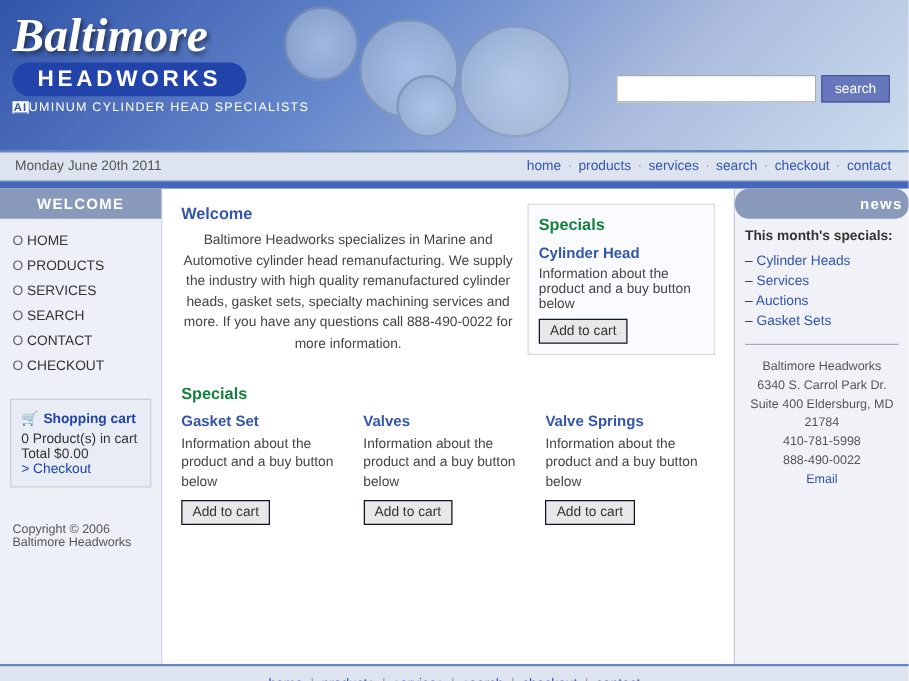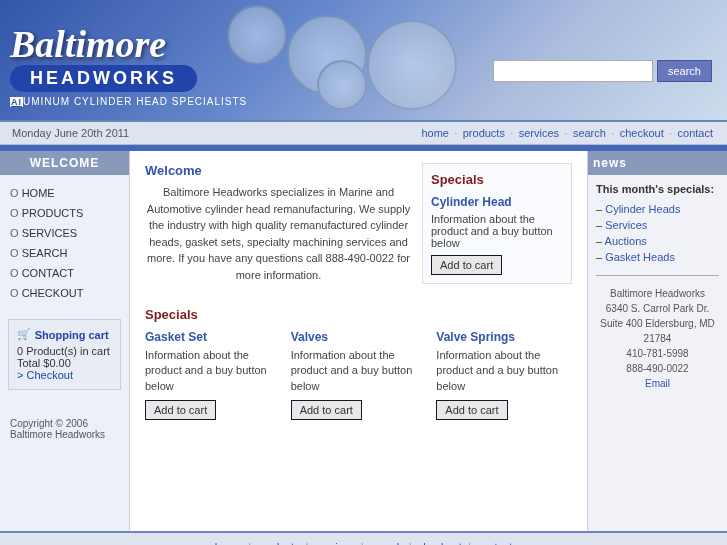--- a/index.html
+++ b/index.html
@@ -8,21 +8,21 @@
     
     #header {
       background: linear-gradient(135deg, #3355aa 0%, #6688cc 40%, #aabbdd 70%, #ccddee 100%);
       height: 120px;
       position: relative;
       overflow: hidden;
     }
     #header-logo {
       position: absolute;
       left: 10px;
-      top: 25px;
+      top: 10px;
     }
     .logo-baltimore {
       font-family: Georgia, serif;
       font-size: 38px;
       color: #fff;
       font-style: italic;
       font-weight: bold;
       text-shadow: 2px 2px 4px rgba(0,0,0,0.5);
       line-height: 1;
     }
@@ -191,21 +191,21 @@
       margin-bottom: 6px;
     }
     .welcome-text {
       font-size: 11px;
       line-height: 1.5;
       color: #444;
       margin-bottom: 12px;
       text-align: center;
     }
     .specials-title {
-      color: #7f1d1d;
+      color: #15803d;
       font-weight: bold;
       font-size: 13px;
       margin-bottom: 8px;
     }
     .specials-grid {
       display: grid;
       grid-template-columns: repeat(3, 1fr);
       gap: 10px;
     }
     .special-item h3 {
@@ -233,25 +233,26 @@
     #news-panel {
       width: 140px;
       min-width: 140px;
       background: #f0f2f8;
       border-left: 1px solid #ccd;
       padding: 0;
     }
     .news-title {
       background: #8899bb;
       color: #fff;
-      text-align: left;
+      text-align: right;
       font-size: 12px;
       font-weight: bold;
       padding: 5px;
       letter-spacing: 1px;
+      border-radius: 11px;
     }
     .news-content {
       padding: 8px;
       font-size: 11px;
     }
     .news-content .month-title {
       font-weight: bold;
       margin-bottom: 6px;
       color: #333;
     }
@@ -444,21 +445,21 @@
   </div>
 
   <div id="news-panel">
     <div class="news-title">news</div>
     <div class="news-content">
       <div class="month-title">This month's specials:</div>
       <ul>
         <li><a href="#">Cylinder Heads</a></li>
         <li><a href="#">Services</a></li>
         <li><a href="#">Auctions</a></li>
-        <li><a href="#">Gasket Heads</a></li>
+        <li><a href="#">Gasket Sets</a></li>
       </ul>
       <hr class="news-divider">
       <div class="news-address">
         <div>Baltimore Headworks</div>
         <div>6340 S. Carrol Park Dr. Suite 400 Eldersburg, MD 21784</div>
         <div>410-781-5998</div>
         <div>888-490-0022</div>
         <a href="#" style="color:#3355aa;">Email</a>
       </div>
     </div>

